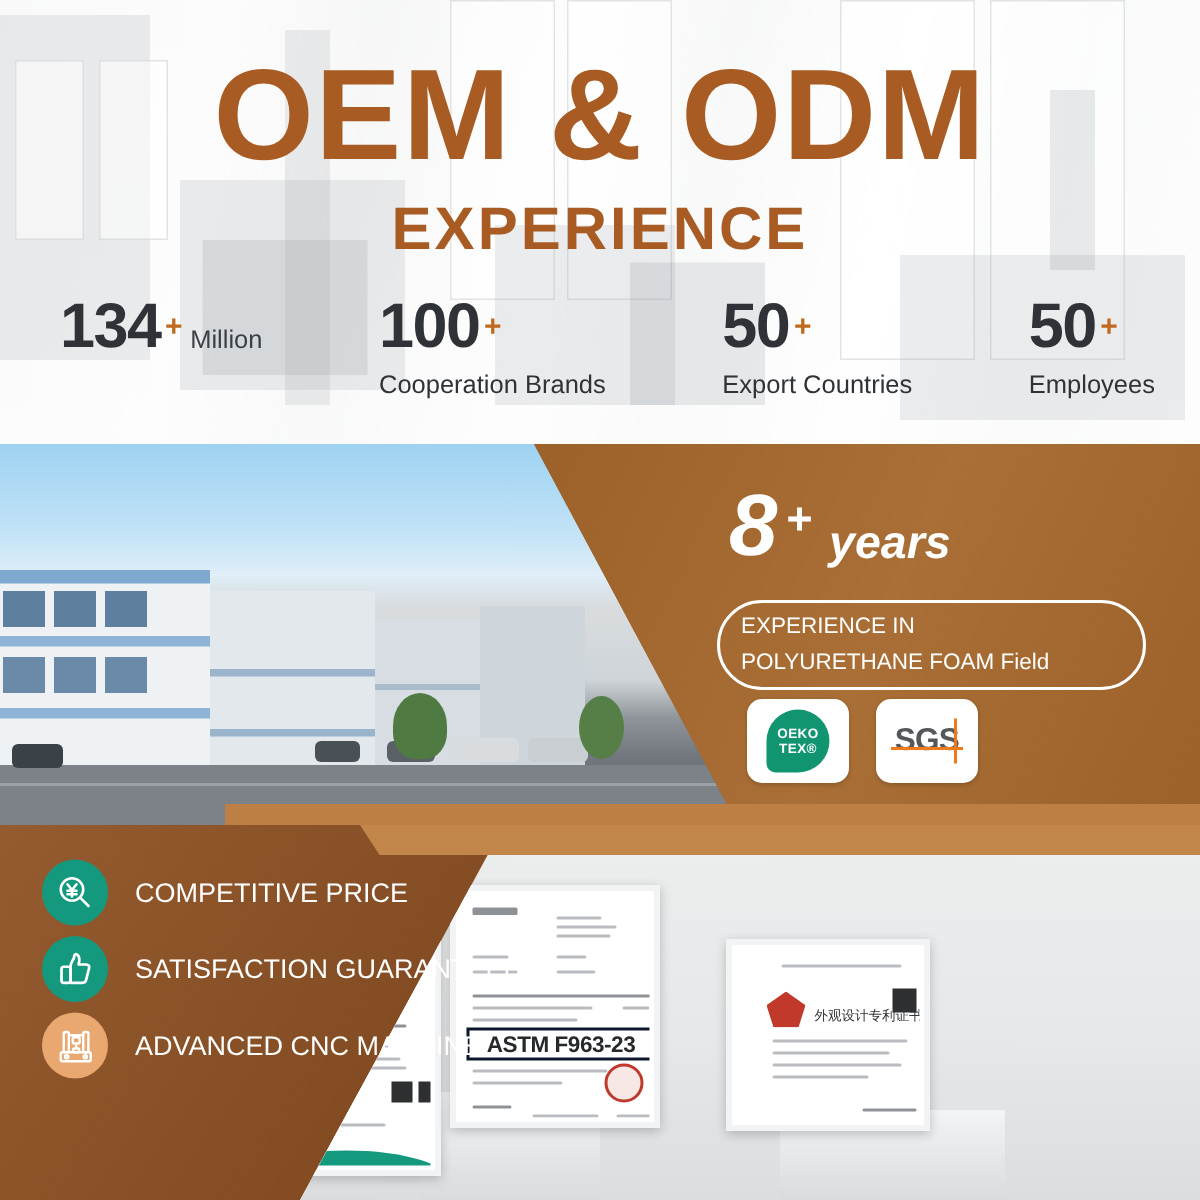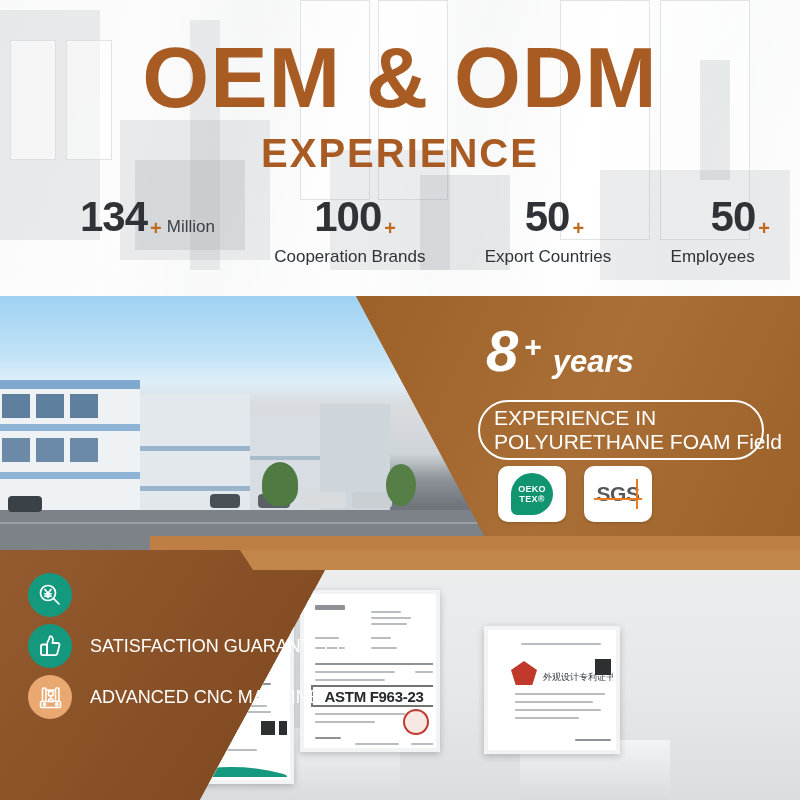--- a/index.html
+++ b/index.html
@@ -44,21 +44,21 @@
     font-weight:bold; letter-spacing:2px;
     color:#a85c23;
   }
 
   
   .stats {
     position:absolute; left:40px; right:30px; top:196px;
     display:flex; justify-content:space-between; align-items:flex-start;
   }
   .stat { position:relative; }
-  .stat-top { display:flex; align-items:flex-end;margin-left:40px; }
+  .stat-top { display:flex; align-items:center; }
   .stat-num {
     font-size:42px; line-height:42px; font-weight:bold;
     color:#2f3337; letter-spacing:-1px;
   }
   .stat-plus {
     font-size:20px; line-height:20px; font-weight:bold;
     color:#c06a20; margin-left:3px; margin-top:2px;
   }
   .stat-unit {
     font-size:17px; line-height:20px; color:#3b4045;
@@ -108,21 +108,21 @@
     color:#ffffff; display:inline-block; vertical-align:top; margin-top:24px; margin-left:7px;
   }
 
   .exp-pill {
     position:absolute; left:478px; top:400px;
     width:286px; height:60px;
     border:2px solid #ffffff; border-radius:30px;
     display:flex; flex-direction:column; justify-content:center;
     padding-left:14px;
   }
-  .exp-line { color:#ffffff; font-size:21px; line-height:24px; white-space:nowrap; }
+  .exp-line { color:#ffffff; font-size:15px; line-height:24px; white-space:nowrap; }
 
   .cert-badges {
     position:absolute; left:498px; top:466px;
     display:flex; gap:18px;
   }
   .badge {
     width:68px; height:56px; background:#ffffff; border-radius:10px;
     display:flex; align-items:center; justify-content:center;
     box-shadow:0 1px 3px rgba(0,0,0,.18);
   }
@@ -184,21 +184,21 @@
   .pedestal { position:absolute; background:linear-gradient(180deg,#f3f4f5,#d9dbdd); }
   .frame {
     position:absolute; background:#ffffff;
     border:4px solid #f2f3f4; box-shadow:0 2px 7px rgba(0,0,0,.22);
     overflow:hidden;
   }
   .frame-inner { position:absolute; inset:3px; background:#fff; overflow:hidden; }
   .tx { position:absolute; background:#b9bcc0; height:2px; border-radius:1px; }
   .tx-dark { position:absolute; background:#8e9296; height:2px; border-radius:1px; }
   .astm-box {
-    position:absolute; border:2px solid #737373; background:#fff;
+    position:absolute; border:2px solid #0f172a; background:#fff;
     display:flex; align-items:center; justify-content:center;
     color:#26292c; font-weight:bold; letter-spacing:-.3px;
   }
   .cert-title { position:absolute; font-weight:bold; color:#2a2d30; letter-spacing:.5px; }
   .cert-script { position:absolute; color:#2a2d30; font-family:"Liberation Serif", serif; font-style:italic; }
   .teal-wave { position:absolute; background:#14997f; }
   .gold-bar { position:absolute; background:#d4a017; height:3px; }
   .green-blob { position:absolute; background:#5aa832; border-radius:50%; }
   .stamp { position:absolute; border:2px solid #c0392b; border-radius:50%; }
 </style>
@@ -439,20 +439,21 @@
     <div class="features">
 
       <div class="feature">
         <div class="f-icon f-teal">
           <svg width="26" height="26" viewBox="0 0 26 26" fill="none" stroke="#fff" stroke-width="1.7">
             <circle cx="11" cy="11" r="7.5"></circle>
             <line x1="16.6" y1="16.6" x2="22" y2="22" stroke-linecap="round"></line>
             <path d="M8 7.5 L11 11.3 L14 7.5 M8 11.8 H14 M8 14.2 H14 M11 11.3 V15.6" stroke-linecap="round"></path>
           </svg>
         </div>
+        <div class="f-label">COMPETITIVE PRICE</div>
       </div>
 
 
       <div class="feature">
         <div class="f-icon f-teal">
           <svg width="27" height="27" viewBox="0 0 27 27" fill="none" stroke="#fff" stroke-width="1.8">
             <path d="M10 11.5 C10 8 12.5 7 12.5 4.5 C12.5 3.3 13.6 2.8 14.4 3.4 C15.8 4.4 16.3 6.8 15.4 10 H20.5 C22 10 22.8 11.2 22.4 12.5 L20.4 20.3 C20.1 21.5 19.2 22.2 18 22.2 H10 Z" stroke-linejoin="round"></path>
             <rect x="4" y="11.5" width="6" height="10.7" rx="1.6"></rect>
           </svg>
         </div>

